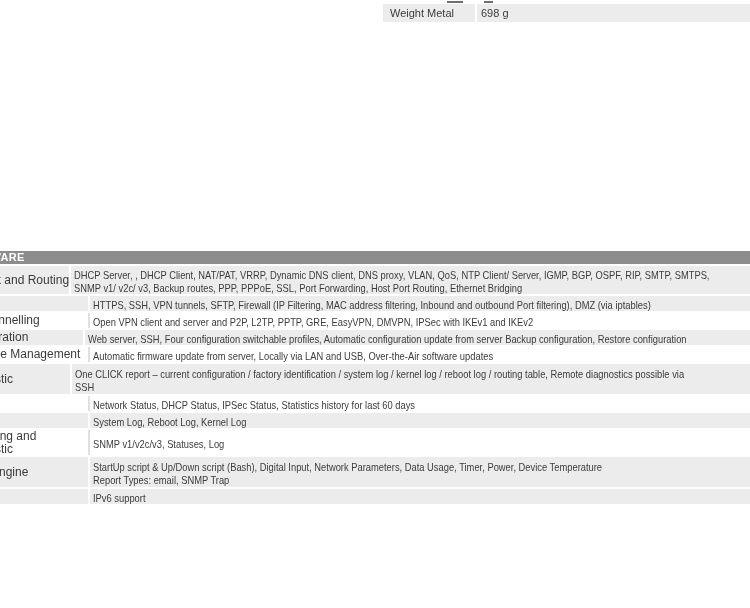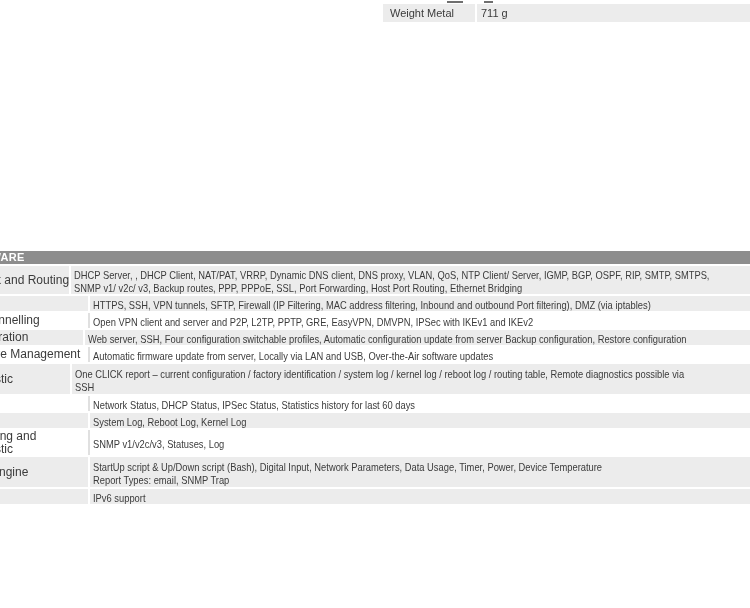--- a/index.html
+++ b/index.html
@@ -44,21 +44,21 @@
 
 <div class="page">
 
   <div class="top-table">
     <div class="top-partial">
       <i class="sliver s1"></i>
       <i class="sliver s2"></i>
     </div>
     <div class="top-row">
       <div class="top-lbl">Weight Metal</div>
-      <div class="top-val">711 g</div>
+      <div class="top-val">698 g</div>
     </div>
   </div>
 
   <div class="sw">
     <div class="sw-header">
       <span>SOFTWARE</span>
     </div>
 
     <div class="row g" style="height:28px">
       <div class="lbl">

